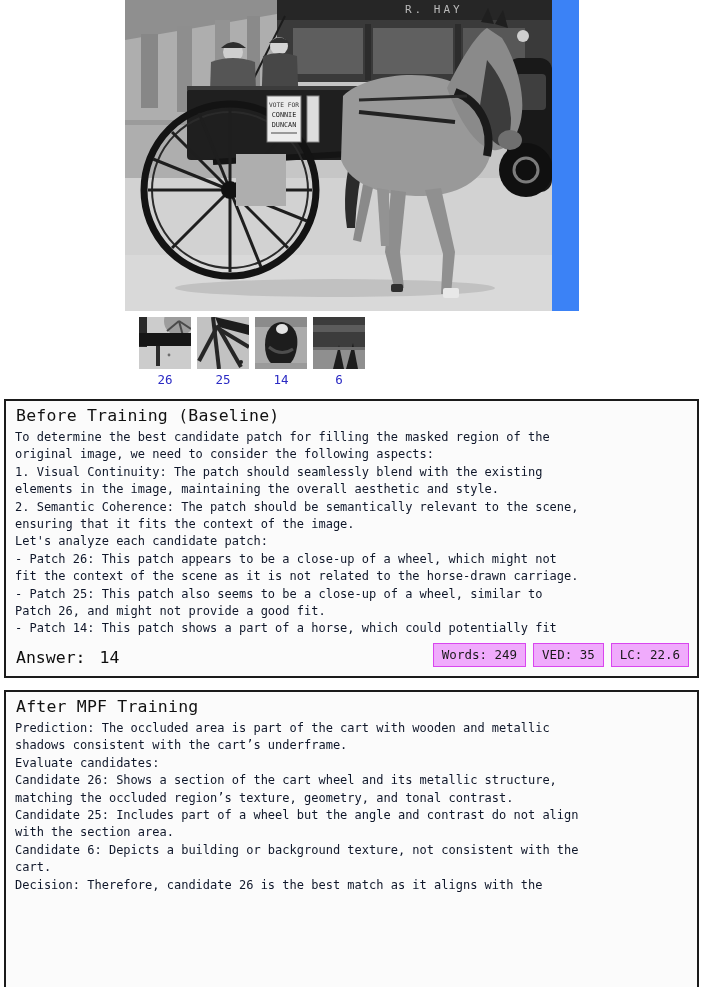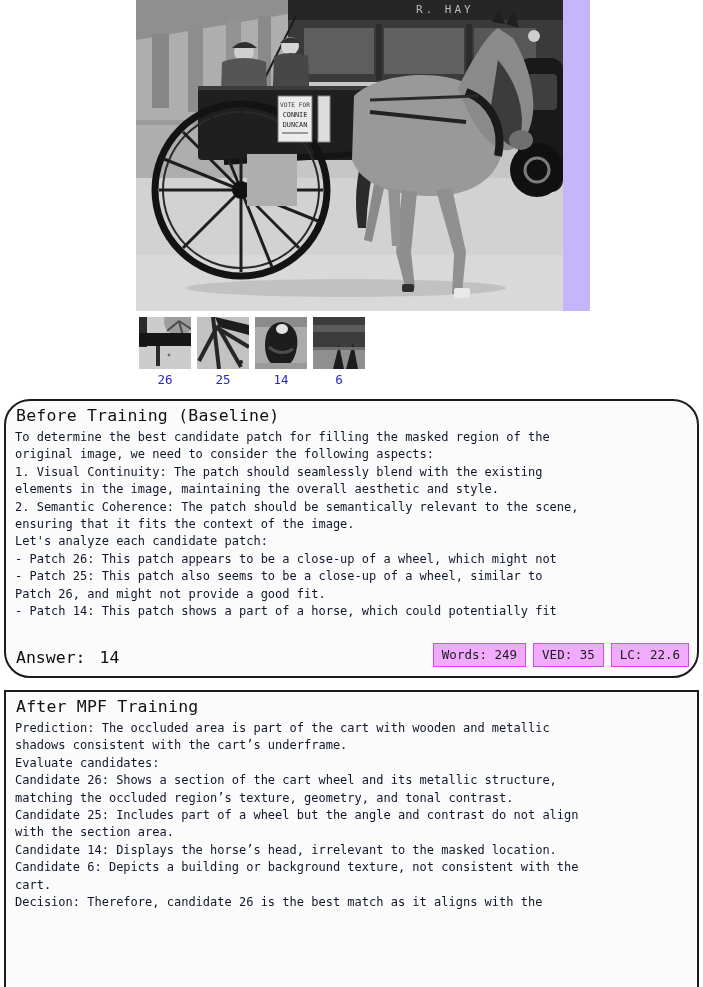--- a/index.html
+++ b/index.html
@@ -5,43 +5,43 @@
   * { margin:0; padding:0; box-sizing:border-box; }
   html,body { background:#ffffff; }
   body {
     width:703px; height:987px; position:relative; overflow:hidden;
     font-family:"DejaVu Sans Mono","Liberation Mono",monospace;
     color:#1c1c1c;
   }
 
   
   .photo-wrap {
-    position:absolute; left:136px; top:0; width:454px; height:311px;
-    background:#c4b5fd;
+    position:absolute; left:125px; top:0; width:454px; height:311px;
+    background:#3b82f6;
   }
   .photo-wrap svg { display:block; width:427px; height:311px; }
 
   .patch-row {
     position:absolute; left:139px; top:317px;
     display:flex; gap:6px;
   }
   .patch { width:52px; }
   .patch svg { display:block; width:52px; height:52px; }
   .patch-label {
     margin-top:3px; text-align:center;
     font-size:12.5px; color:#2b2bc4;
   }
 
   
   .panel {
     position:absolute; left:4px; width:695px; height:279px;
     border:2px solid #1b1b1b; background:#fbfbfb;
     padding:3px 9px;
   }
-  .panel.before { top:399px;border-radius:26px; }
+  .panel.before { top:399px; }
   .panel.after  { top:690px; height:338px; }
 
   .panel-title {
     font-size:16.5px; font-weight:normal; color:#111;
     margin:2px 0 4px 1px; letter-spacing:0.2px;
   }
   .panel-lines .line {
     font-size:12px; line-height:17.4px; white-space:pre; color:#0f172a;
   }
   .answer-row {
@@ -223,20 +223,21 @@
   <h2 class="panel-title">Before Training (Baseline)</h2>
   <div class="panel-lines">
     <div class="line">To determine the best candidate patch for filling the masked region of the</div>
     <div class="line">original image, we need to consider the following aspects:</div>
     <div class="line">1. Visual Continuity: The patch should seamlessly blend with the existing</div>
     <div class="line">elements in the image, maintaining the overall aesthetic and style.</div>
     <div class="line">2. Semantic Coherence: The patch should be semantically relevant to the scene,</div>
     <div class="line">ensuring that it fits the context of the image.</div>
     <div class="line">Let's analyze each candidate patch:</div>
     <div class="line">- Patch 26: This patch appears to be a close-up of a wheel, which might not</div>
+    <div class="line">fit the context of the scene as it is not related to the horse-drawn carriage.</div>
     <div class="line">- Patch 25: This patch also seems to be a close-up of a wheel, similar to</div>
     <div class="line">Patch 26, and might not provide a good fit.</div>
     <div class="line">- Patch 14: This patch shows a part of a horse, which could potentially fit</div>
   </div>
   <div class="answer-row">
     <span class="answer-text">Answer:</span>
     <span class="answer-text answer-value">14</span>
     <span class="badges">
       <span class="badge">Words: 249</span>
       <span class="badge">VED: 35</span>
@@ -248,21 +249,20 @@
 <section class="panel after">
   <h2 class="panel-title">After MPF Training</h2>
   <div class="panel-lines">
     <div class="line">Prediction: The occluded area is part of the cart with wooden and metallic</div>
     <div class="line">shadows consistent with the cart’s underframe.</div>
     <div class="line">Evaluate candidates:</div>
     <div class="line">Candidate 26: Shows a section of the cart wheel and its metallic structure,</div>
     <div class="line">matching the occluded region’s texture, geometry, and tonal contrast.</div>
     <div class="line">Candidate 25: Includes part of a wheel but the angle and contrast do not align</div>
     <div class="line">with the section area.</div>
-    <div class="line">Candidate 14: Displays the horse’s head, irrelevant to the masked location.</div>
     <div class="line">Candidate 6: Depicts a building or background texture, not consistent with the</div>
     <div class="line">cart.</div>
     <div class="line">Decision: Therefore, candidate 26 is the best match as it aligns with the</div>
   </div>
   <div class="answer-row">
     <span class="answer-text">Answer:</span>
     <span class="answer-text answer-value">26</span>
     <span class="badges">
       <span class="badge">Words: 118</span>
       <span class="badge">VED: 45</span>

